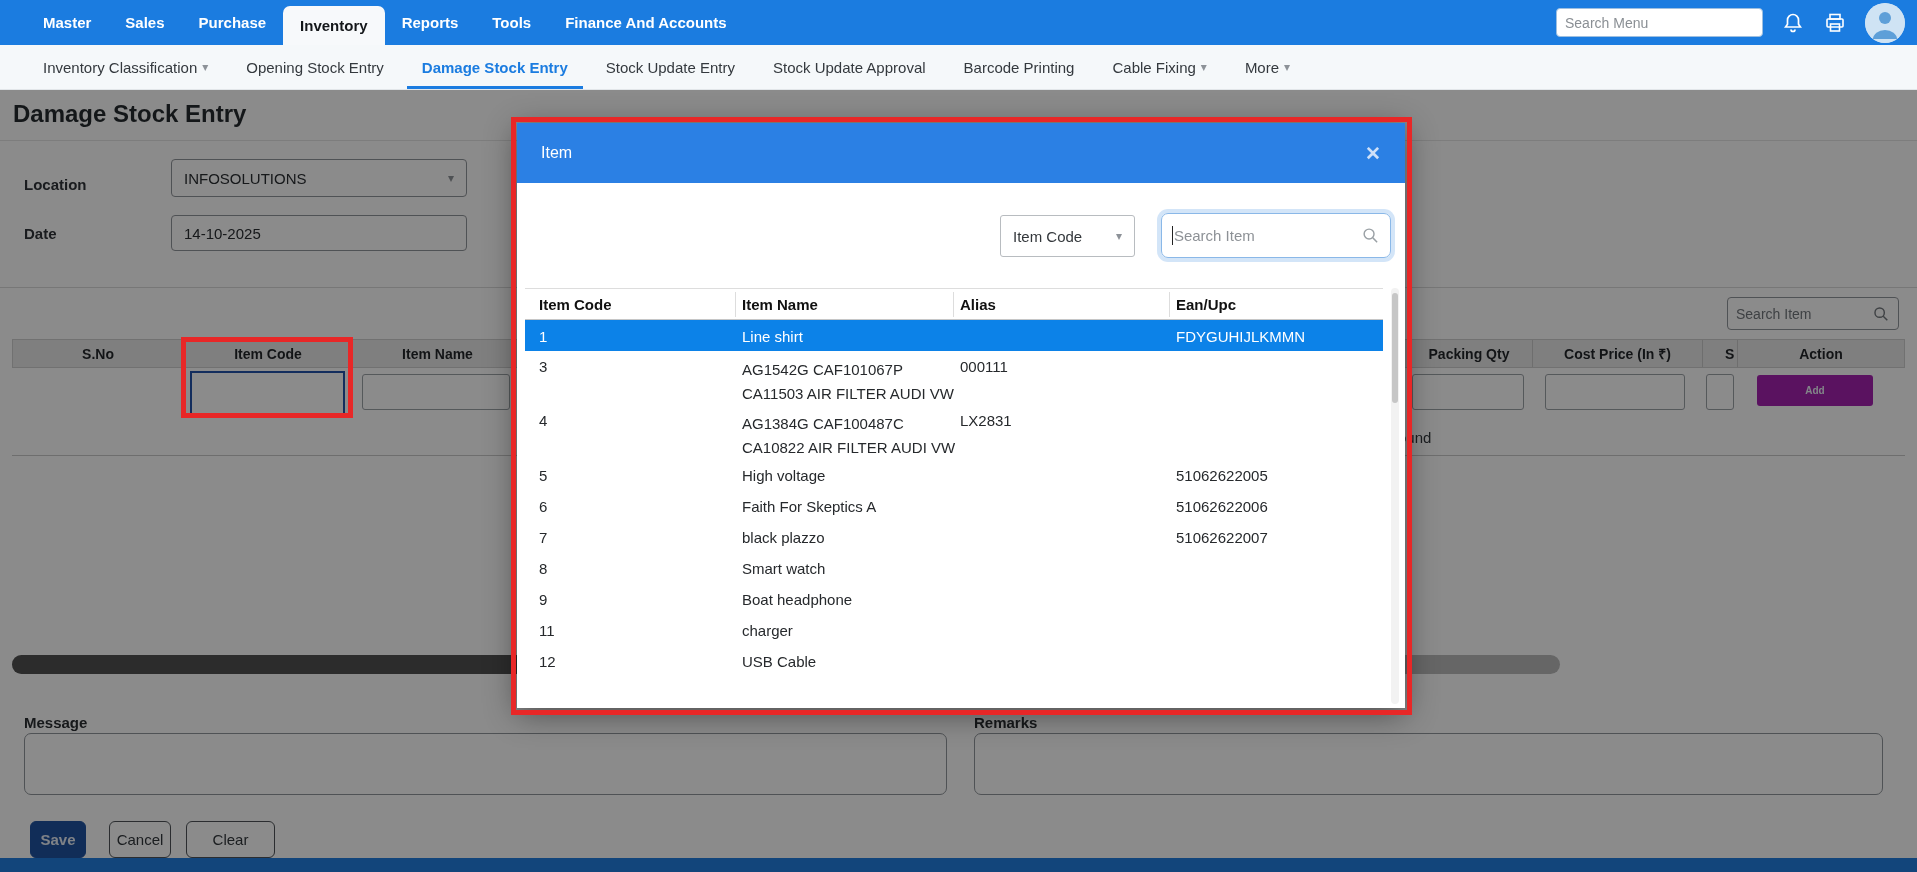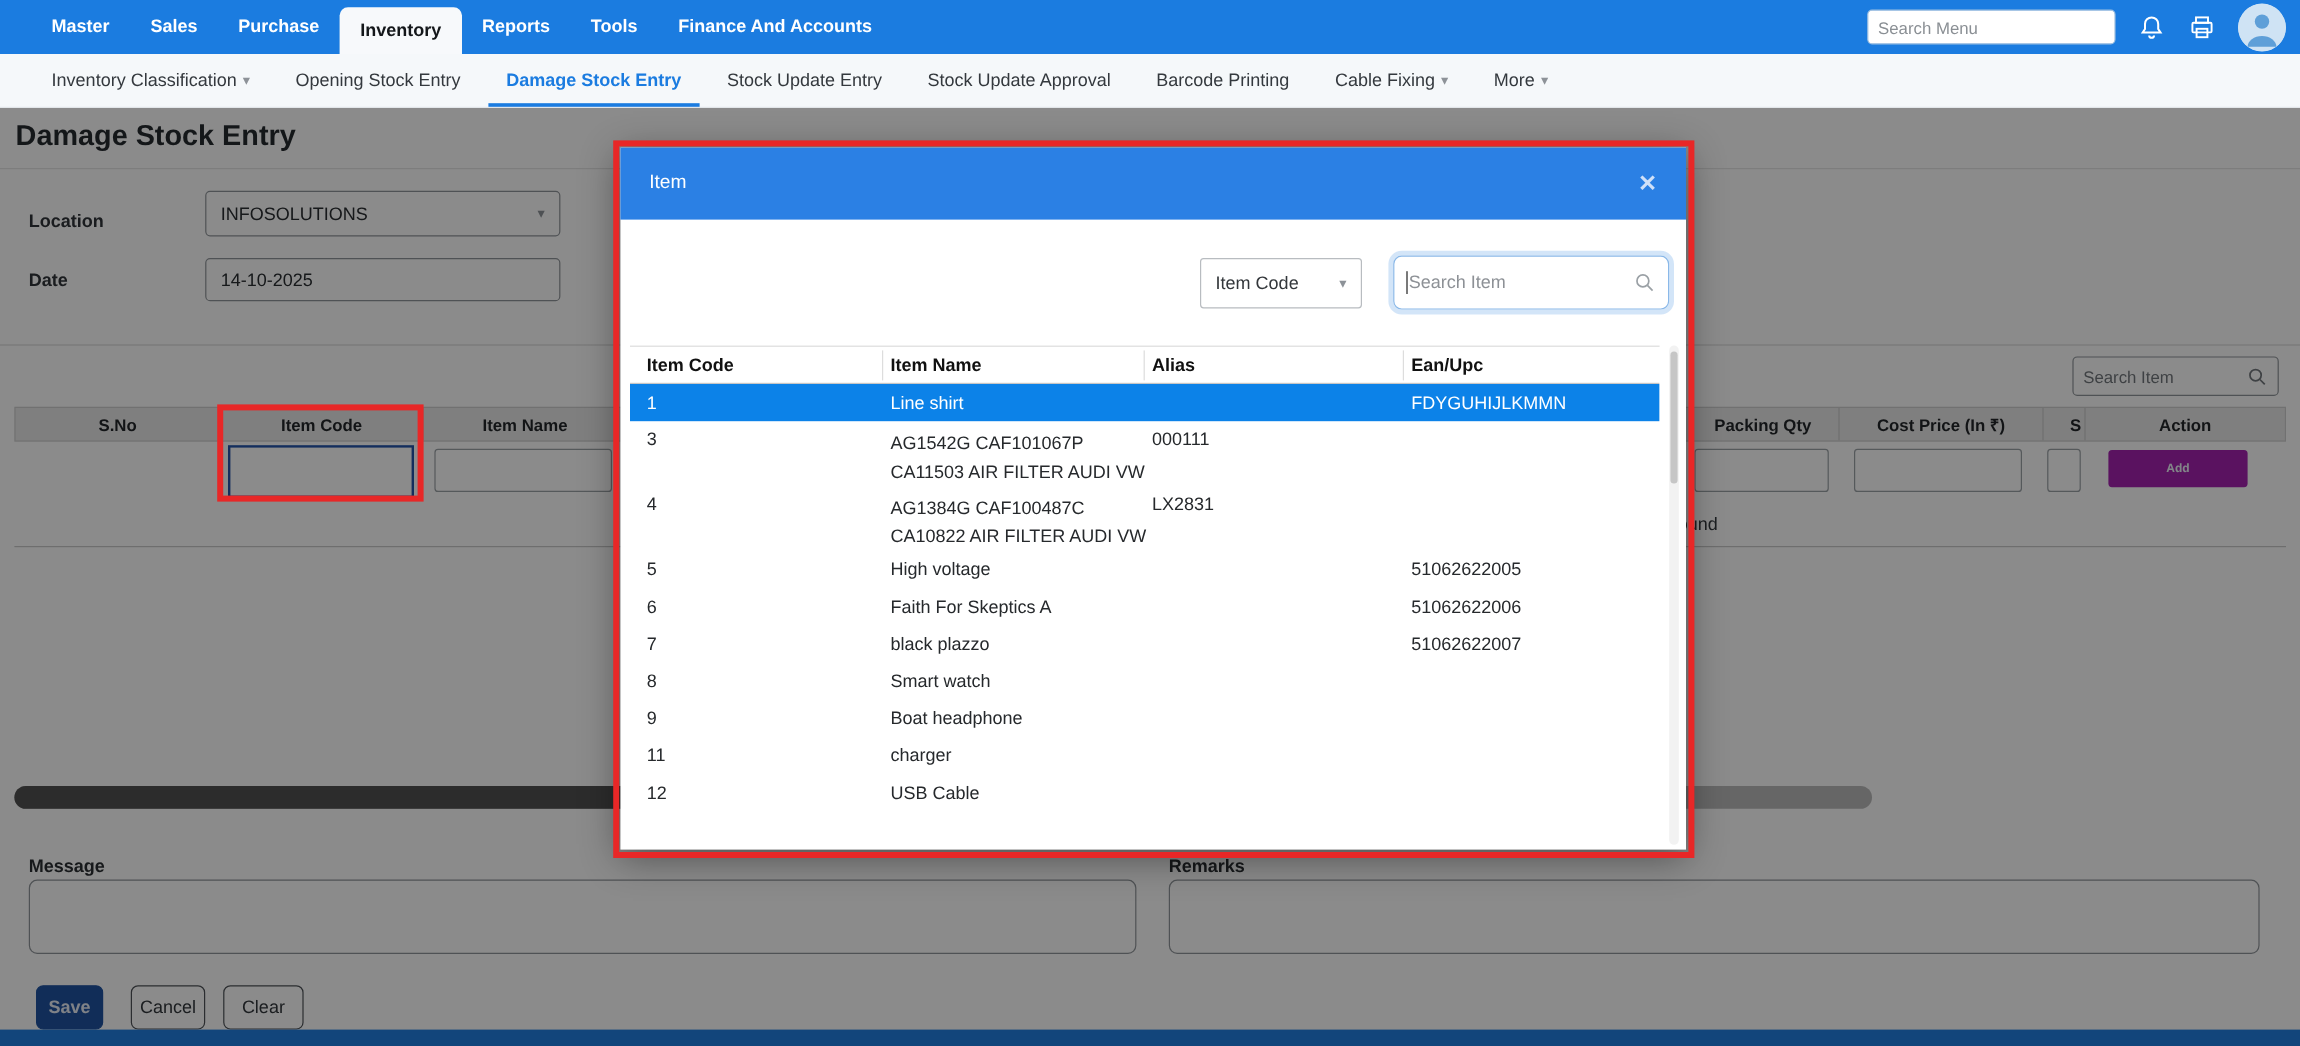--- a/index.html
+++ b/index.html
@@ -207,21 +207,21 @@
     <div class="hscroll-thumb"></div>
   </div>
 
   <div class="ta-label" style="left:24px; top:714px;">Message</div>
   <div class="textarea" style="left:24px; top:733px; width:923px; height:62px;"></div>
   <div class="ta-label" style="left:974px; top:714px;">Remarks</div>
   <div class="textarea" style="left:974px; top:733px; width:909px; height:62px;"></div>
 
   <button class="btn btn-save" style="left:30px; top:821px; width:56px;">Save</button>
   <button class="btn btn-ghost" style="left:109px; top:821px; width:62px;">Cancel</button>
-  <button class="btn btn-ghost" style="left:186px; top:821px; width:67px;">Clear</button>
+  <button class="btn btn-ghost" style="left:186px; top:821px; width:89px;">Clear</button>
 
   <div class="footer-bar"></div>
 
   <div class="dim"></div>
 
   <div class="modal">
     <div class="modal-header">
       <span class="modal-title">Item</span>
       <span class="modal-close">✕</span>
     </div>

